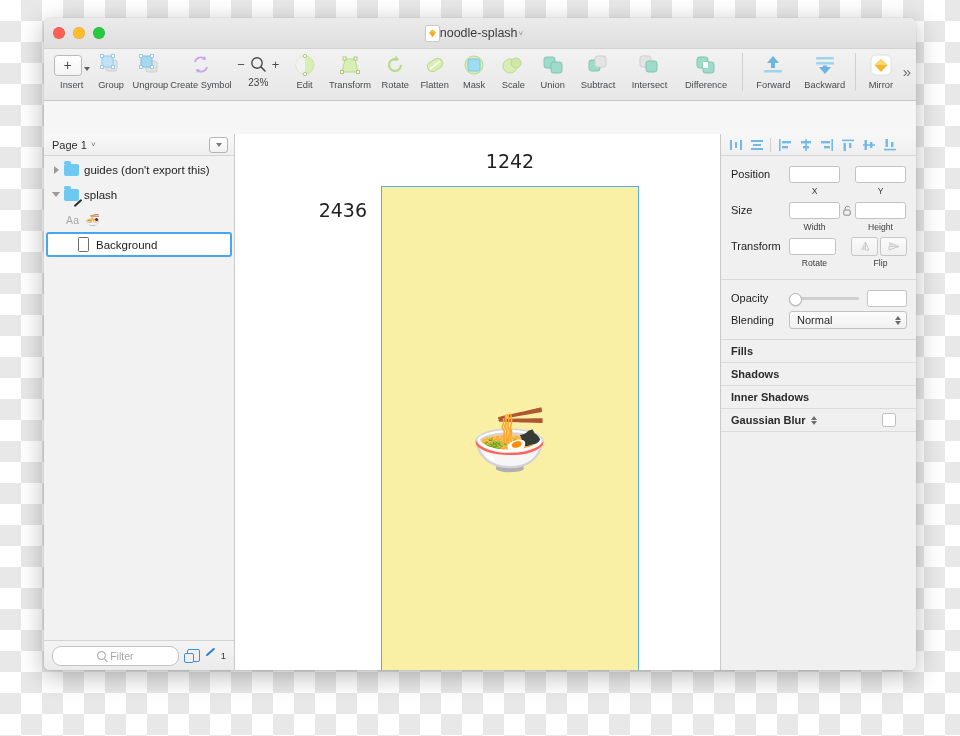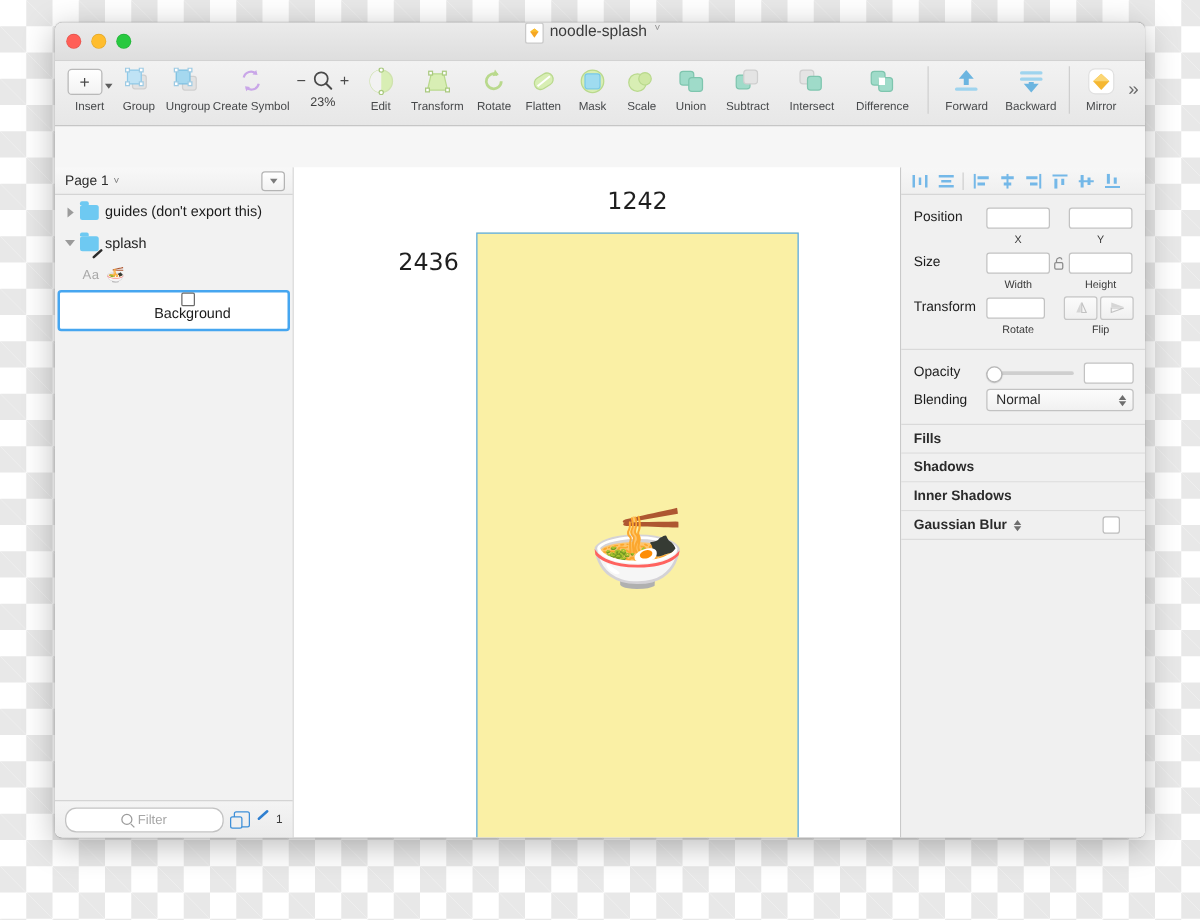--- a/index.html
+++ b/index.html
@@ -57,22 +57,23 @@
   }
   .dot.red    { background: #ff5f57; box-shadow: inset 0 0 0 0.5px rgba(0,0,0,0.12); }
   .dot.yellow { background: #ffbd2e; box-shadow: inset 0 0 0 0.5px rgba(0,0,0,0.12); }
   .dot.green  { background: #28c940; box-shadow: inset 0 0 0 0.5px rgba(0,0,0,0.12); }
 
   .doc-title {
     position: absolute;
     left: 0; right: 12px; top: 0;
     height: 30px;
     display: flex;
+    align-items: center;
     justify-content: center;
-    gap: 5px;
+    gap: 0;
     font-size: 12.5px;
     color: #3b3b3b;
     pointer-events: none;
   }
   .doc-icon {
     width: 13px; height: 15px;
     background: #ffffff;
     border: 0.5px solid #c9c9c9;
     border-radius: 2px;
     display: flex; align-items: center; justify-content: center;
@@ -227,22 +228,21 @@
     font-size: 11.5px;
     color: #1c1c1c;
     position: relative;
     box-sizing: border-box;
   }
   .layer-row.selected {
     background: #ffffff;
     border: 2px solid #46a6f0;
     border-radius: 3px;
     margin: 0 2px;
-    height: 33px;
-    flex-direction: column;
+    height: 25px;
   }
   .disc {
     width: 16px;
     display: flex; align-items:center; justify-content:center;
     flex: 0 0 16px;
   }
   .disc .tri-right {
     width:0;height:0;
     border-top:4px solid transparent;border-bottom:4px solid transparent;
     border-left:5.5px solid #9b9b9b;

